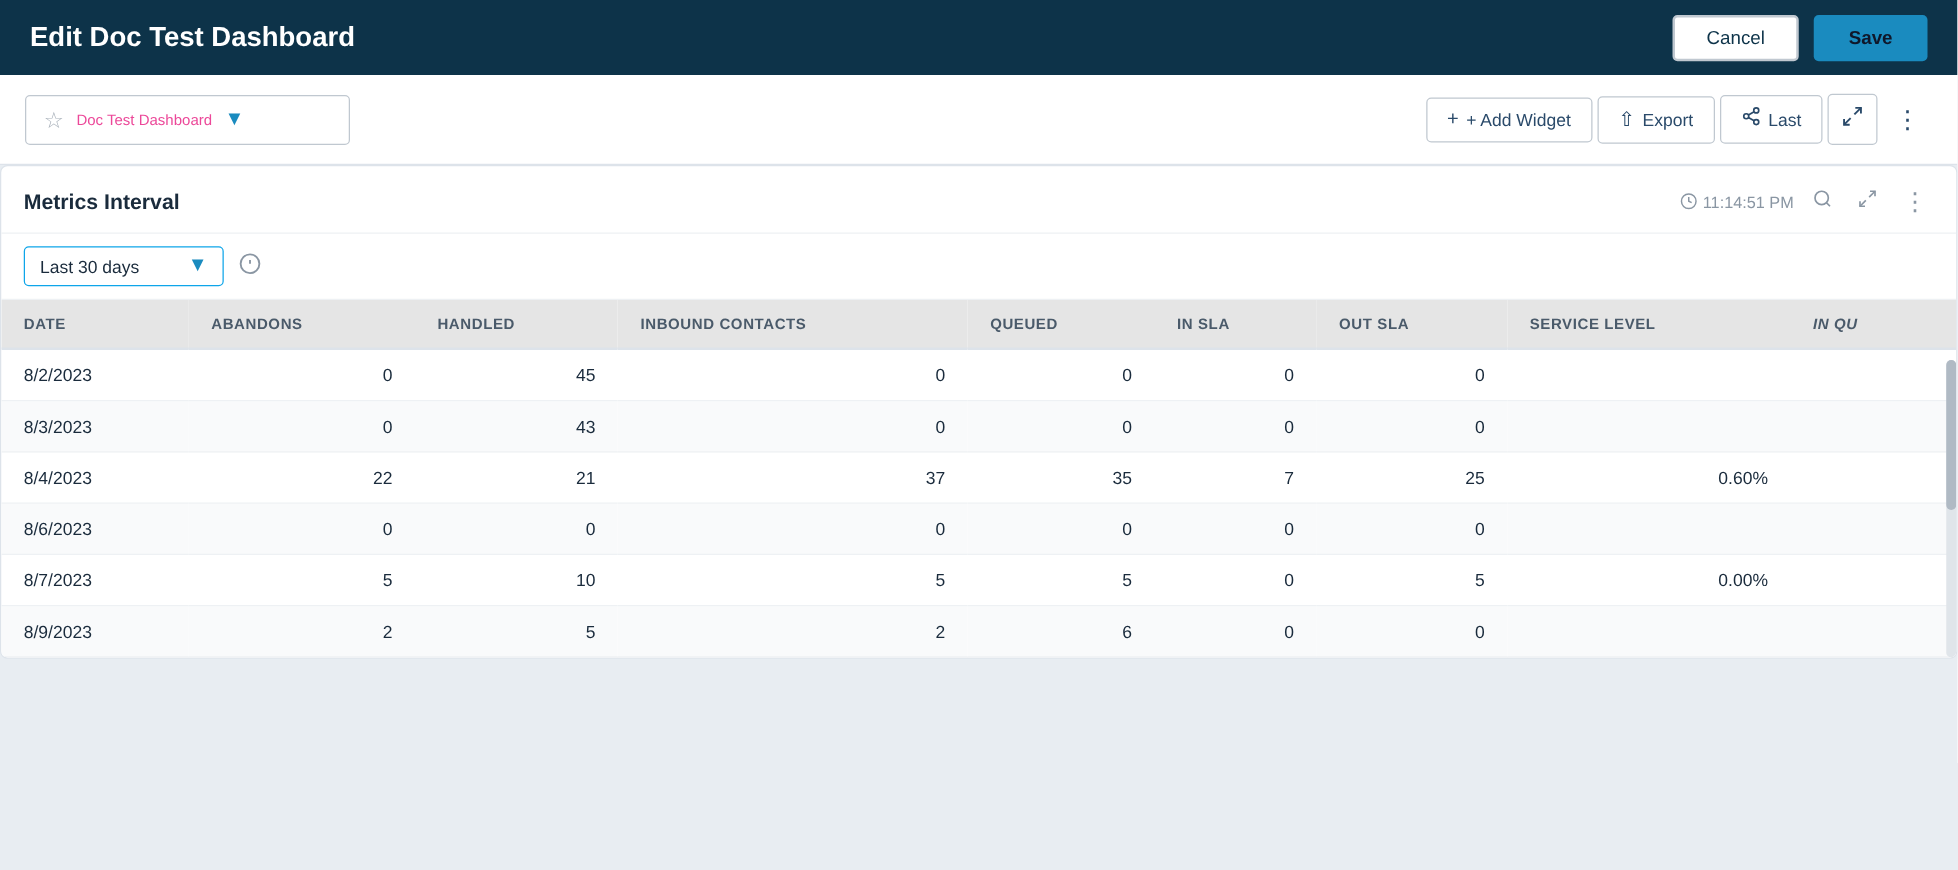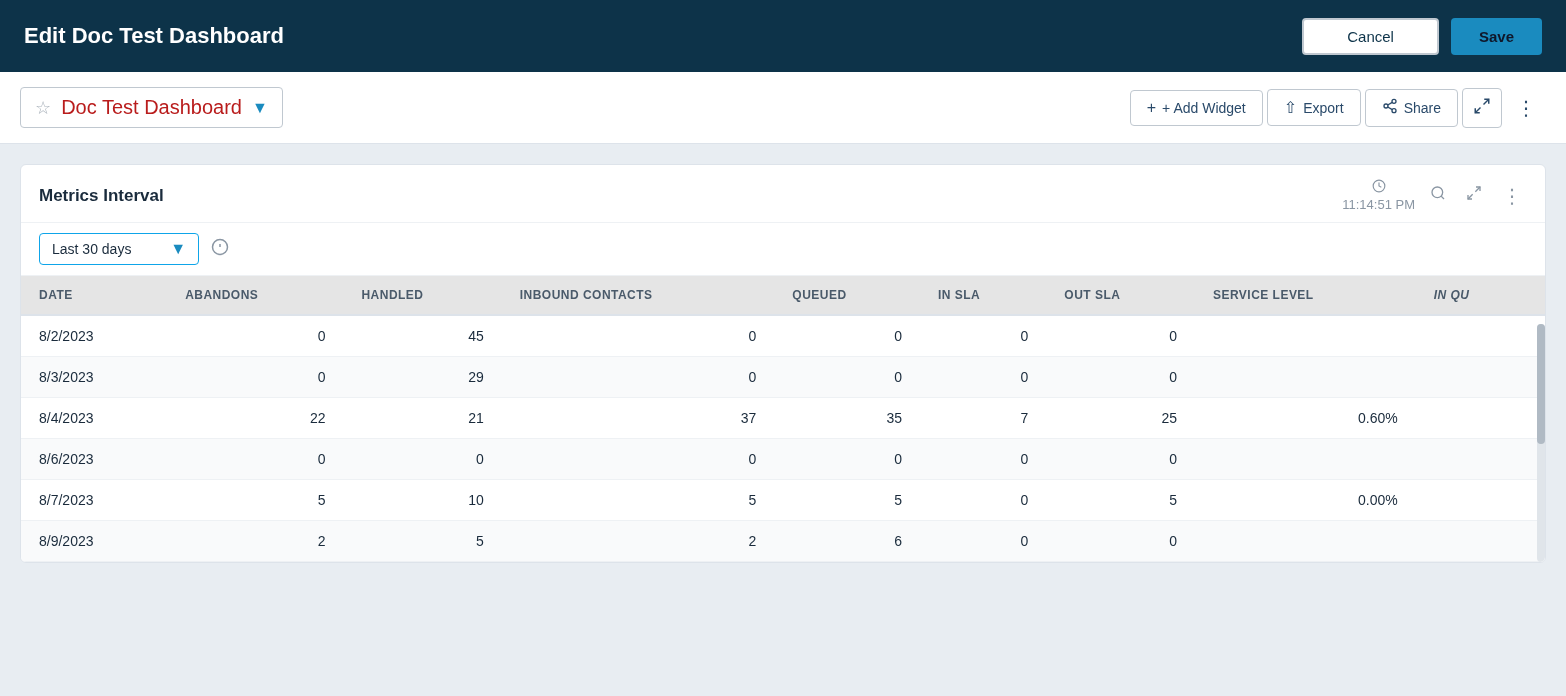--- a/index.html
+++ b/index.html
@@ -1,40 +1,40 @@
 <!DOCTYPE html>
 <html><head>
   <meta charset="utf-8">
   <style>
     * { box-sizing: border-box; margin: 0; padding: 0; }
     body { font-family: -apple-system, BlinkMacSystemFont, 'Segoe UI', Arial, sans-serif; background: #e8edf2; width: 1566px; min-height: 696px; overflow-x: hidden; }
 
     
     .top-header {
       background: #0d3349;
-      height: 72px;
+      height: 60px;
       display: flex;
       align-items: center;
       justify-content: space-between;
       padding: 0 24px;
     }
     .top-header-title {
       color: #ffffff;
       font-size: 22px;
       font-weight: 600;
     }
     .top-header-buttons {
       display: flex;
       gap: 12px;
     }
     .btn-cancel {
       background: #ffffff;
       color: #0d3349;
       border: 2px solid #c0c8d0;
-      padding: 8px 43px;
+      padding: 8px 25px;
       font-size: 15px;
       font-weight: 500;
       border-radius: 4px;
       cursor: pointer;
     }
     .btn-save {
       background: #1a8bbf;
       color: #0f172a;
       border: none;
       padding: 8px 28px;
@@ -59,21 +59,21 @@
       align-items: center;
       border: 1px solid #c0c8d0;
       border-radius: 4px;
       padding: 8px 14px;
       background: #fff;
       cursor: pointer;
       gap: 10px;
       min-width: 260px;
     }
     .star-icon { color: #aab2bb; font-size: 18px; }
-    .dashboard-name { font-size: 20px; color: #b91c1c; font-weight: 500; }
+    .dashboard-name { font-size: 12px; color: #ec4899; font-weight: 500; }
     .chevron-down { color: #1a8bbf; font-size: 16px; }
 
     .sub-header-actions {
       display: flex;
       align-items: center;
       gap: 4px;
     }
     .action-btn {
       display: flex;
       align-items: center;
@@ -102,21 +102,20 @@
       border: none;
       background: transparent;
       cursor: pointer;
       font-size: 20px;
       color: #2a4a6a;
     }
 
     
     .content-area {
       background: #e8edf2;
-      padding: 20px;
     }
 
     
     .widget-card {
       background: #ffffff;
       border-radius: 6px;
       border: 1px solid #dde3ea;
       overflow: hidden;
     }
     .widget-header {
@@ -133,23 +132,22 @@
     }
     .widget-header-right {
       display: flex;
       align-items: center;
       gap: 10px;
     }
     .widget-timestamp {
       font-size: 13px;
       color: #8a96a3;
       display: flex;
-      align-items: center;
+      align-items: flex-start;
       gap: 4px;
-      flex-direction: column;
     }
     .widget-icon-btn {
       background: none;
       border: none;
       cursor: pointer;
       color: #8a96a3;
       font-size: 17px;
       padding: 2px 5px;
     }
 
@@ -263,21 +261,21 @@
     <button class="action-btn">
       <span class="action-btn-icon">
         <svg width="16" height="16" viewBox="0 0 24 24" fill="none" stroke="#2a4a6a" stroke-width="2">
             <circle cx="18" cy="5" r="3"></circle>
             <circle cx="6" cy="12" r="3"></circle>
             <circle cx="18" cy="19" r="3"></circle>
             <line x1="8.59" y1="13.51" x2="15.42" y2="17.49"></line>
             <line x1="15.41" y1="6.51" x2="8.59" y2="10.49"></line>
           </svg>
       </span>
-      <span>Share</span>
+      <span>Last</span>
     </button>
     <button class="icon-btn">
       <svg width="18" height="18" viewBox="0 0 24 24" fill="none" stroke="#2a4a6a" stroke-width="2">
           <polyline points="15 3 21 3 21 9"></polyline>
           <polyline points="9 21 3 21 3 15"></polyline>
           <line x1="21" y1="3" x2="14" y2="10"></line>
           <line x1="3" y1="21" x2="10" y2="14"></line>
         </svg>
     </button>
     <button class="three-dots-btn">⋮</button>
@@ -352,21 +350,21 @@
               <td>0</td>
               <td>0</td>
               <td>0</td>
               <td>0</td>
               <td></td>
               <td></td>
             </tr>
             <tr>
               <td>8/3/2023</td>
               <td>0</td>
-              <td>29</td>
+              <td>43</td>
               <td>0</td>
               <td>0</td>
               <td>0</td>
               <td>0</td>
               <td></td>
               <td></td>
             </tr>
             <tr>
               <td>8/4/2023</td>
               <td>22</td>

